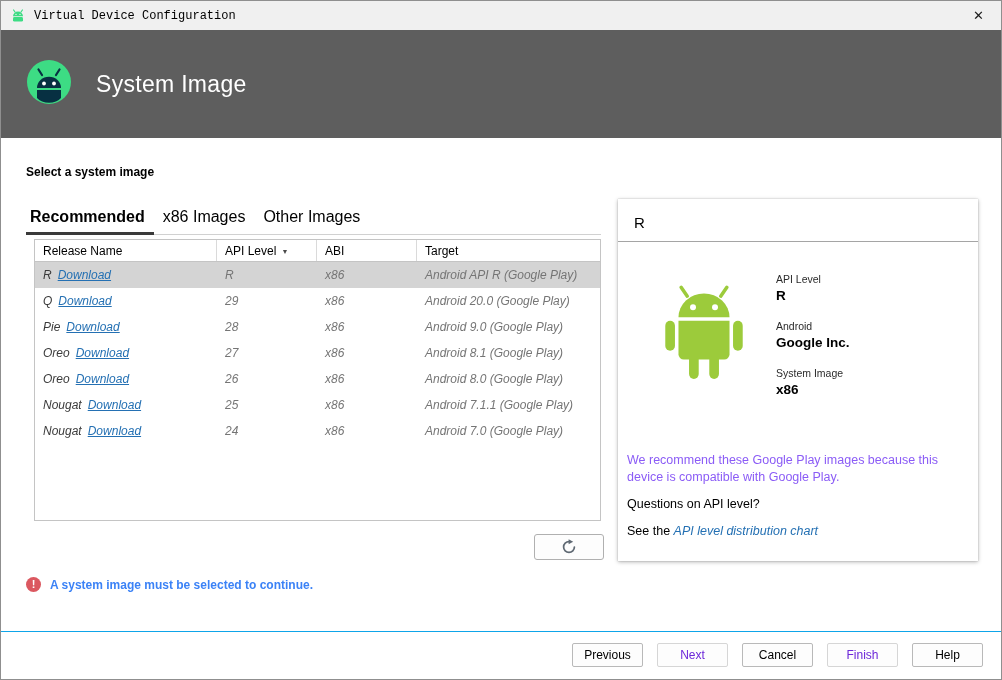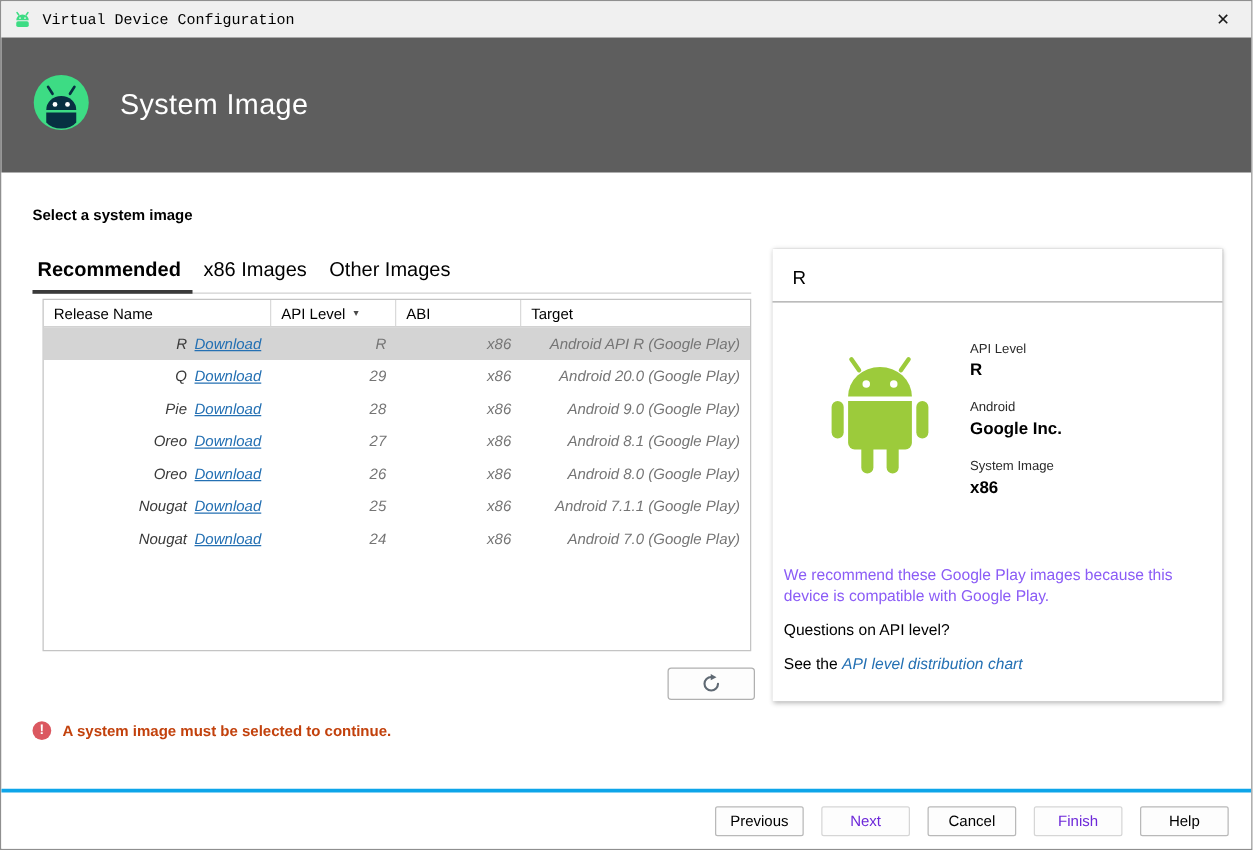--- a/index.html
+++ b/index.html
@@ -52,21 +52,21 @@
     border: 1px solid #c4c4c4; background: #fff; font-size: 12px; overflow: hidden;
   }
   .thead, .tr { display: grid; grid-template-columns: 182px 100px 100px 1fr; }
   .thead { height: 22px; border-bottom: 1px solid #c4c4c4; }
   .th {
     display: flex; align-items: center; gap: 5px; padding: 0 8px;
     border-right: 1px solid #dadada; color: #000; cursor: pointer; overflow: hidden;
   }
   .th:last-child { border-right: none; }
   .sort { font-size: 7px; color: #4a4a4a; margin-top: 1px; }
-  .tr { height: 26px; align-items: center; cursor: pointer; text-align: right; }
+  .tr { height: 26px; align-items: center; cursor: pointer; }
   .tr.selected { background: #d4d4d4; }
   .td {
     padding: 0 8px; font-style: italic; color: #757575;
     white-space: nowrap; overflow: hidden;
   }
   .rel { color: #3a3a3a; margin-right: 6px; }
   .dl { color: #2470b3; text-decoration: underline; cursor: pointer; }
   
   .refresh-btn {
     position: absolute; left: 533px; top: 533px; width: 70px; height: 26px;
@@ -93,23 +93,23 @@
   .api-question { position: absolute; left: 9px; top: 255px; font-size: 12.5px; color: #000; }
   .see-line { position: absolute; left: 9px; top: 282px; font-size: 12.5px; color: #000; }
   .api-link { color: #2470b3; cursor: pointer; text-decoration: none; font-style: italic; }
   
   .error-row { position: absolute; left: 25px; top: 576px; display: flex; align-items: center; gap: 9px; }
   .error-icon {
     width: 15px; height: 15px; border-radius: 50%; background: #db5860;
     color: #fff; font-size: 11px; font-weight: bold;
     display: flex; align-items: center; justify-content: center; line-height: 1;
   }
-  .error-text { font-size: 12px; font-weight: bold; color: #c2410c; }
-  
-  .footer { position: absolute; left: 0; right: 0; bottom: 0; height: 48px; border-top: 3px solid #0ea5e9; background: #fff; }
+  .error-text { font-size: 12px; font-weight: bold; color: #3b82f6; }
+  
+  .footer { position: absolute; left: 0; right: 0; bottom: 0; height: 48px; border-top: 1px solid #0ea5e9; background: #fff; }
   .footer-buttons { position: absolute; right: 18px; top: 11px; display: flex; gap: 14px; }
   .btn {
     min-width: 71px; height: 24px; font-size: 12px; font-family: inherit;
     background: #fdfdfd; border: 1px solid #b9b9b9; border-radius: 2px;
     color: #000; cursor: pointer; padding: 0 10px;
   }
   .btn:disabled { color: #6d28d9; border-color: #d6d6d6; cursor: default; }
 </style>
 </head>
 <body>

